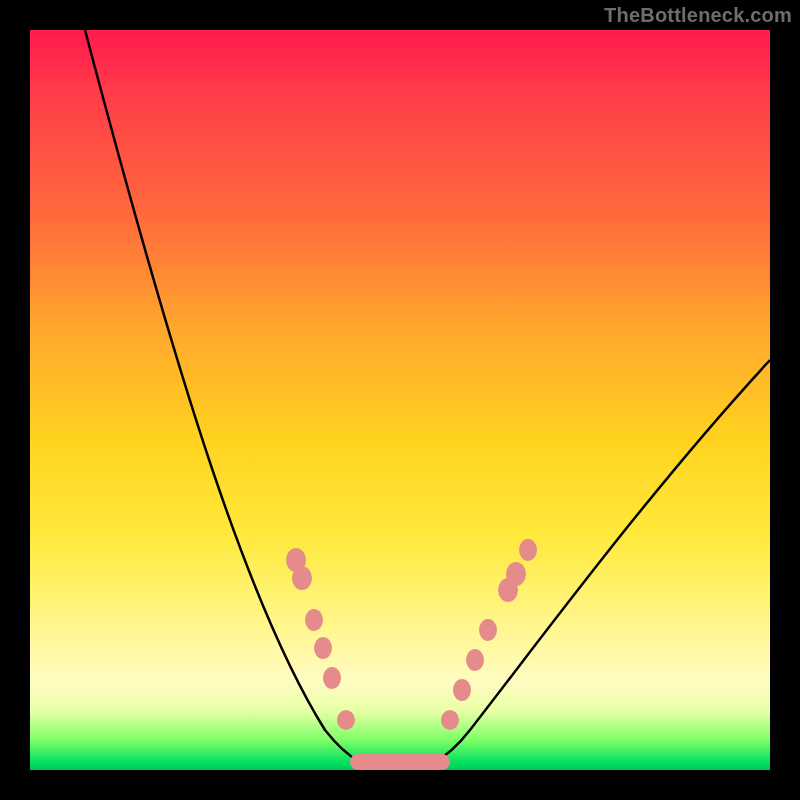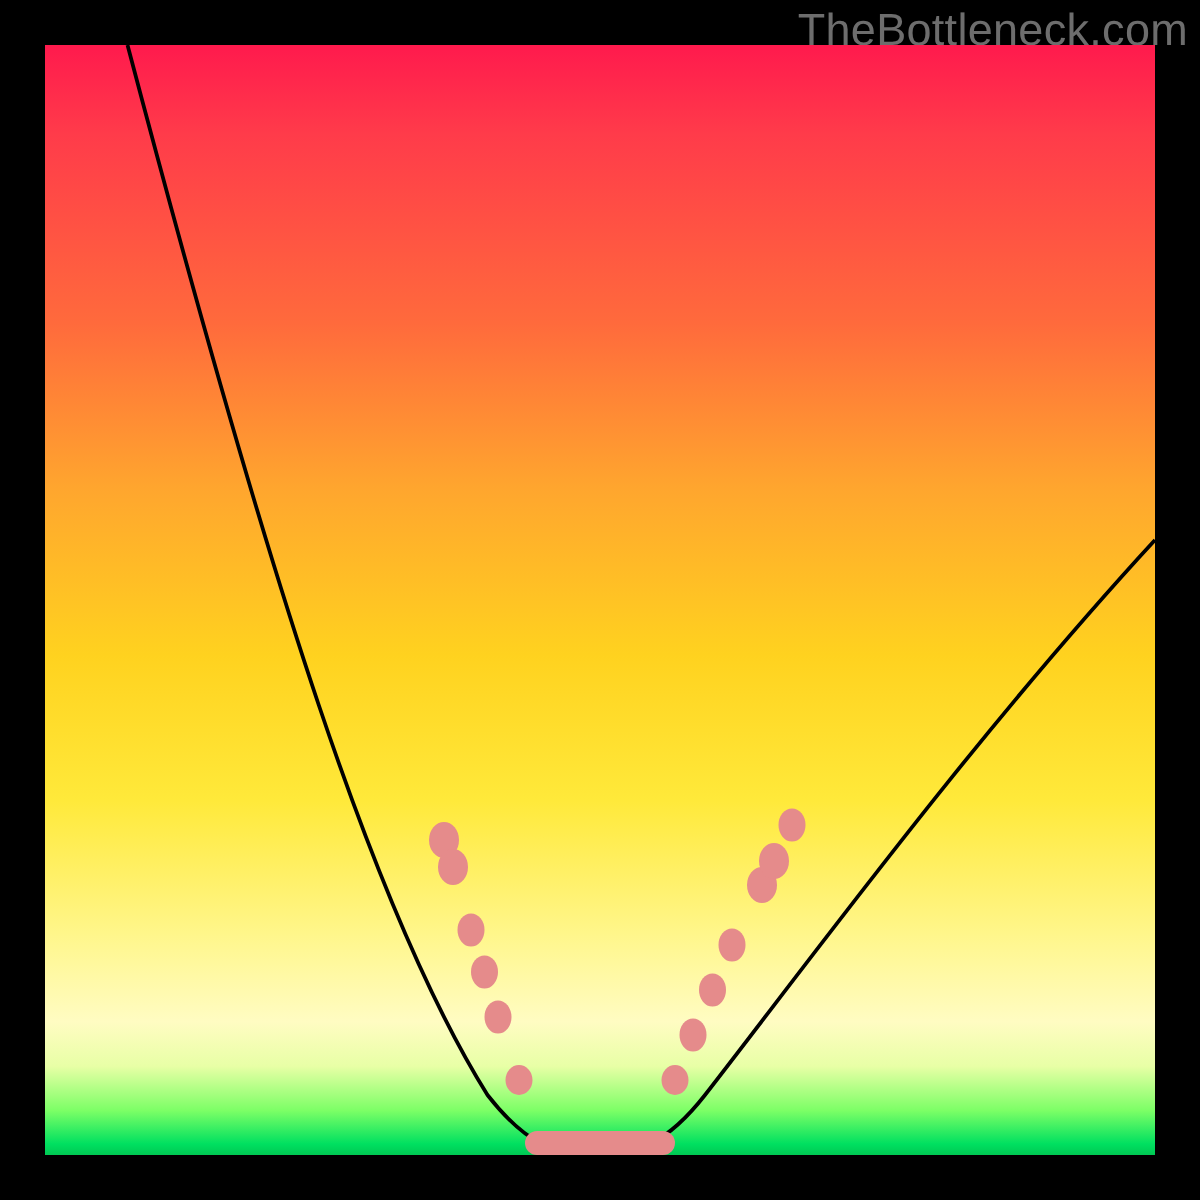--- a/index.html
+++ b/index.html
@@ -39,23 +39,23 @@
       #e8ffa6 92%,
       #7cff66 96%,
       #00e060 99%,
       #00c853 100%
     );
   }
   .watermark {
     position: absolute;
     top: 4px;
     right: 8px;
-    font-size: 30px;
+    font-size: 20px;
     color: #6d6d6d;
-    font-weight: 400;
+    font-weight: 700;
     letter-spacing: 0.2px;
     user-select: none;
   }
   svg.curve {
     position: absolute;
     left: 0;
     top: 0;
     width: 740px;
     height: 740px;
     overflow: visible;

